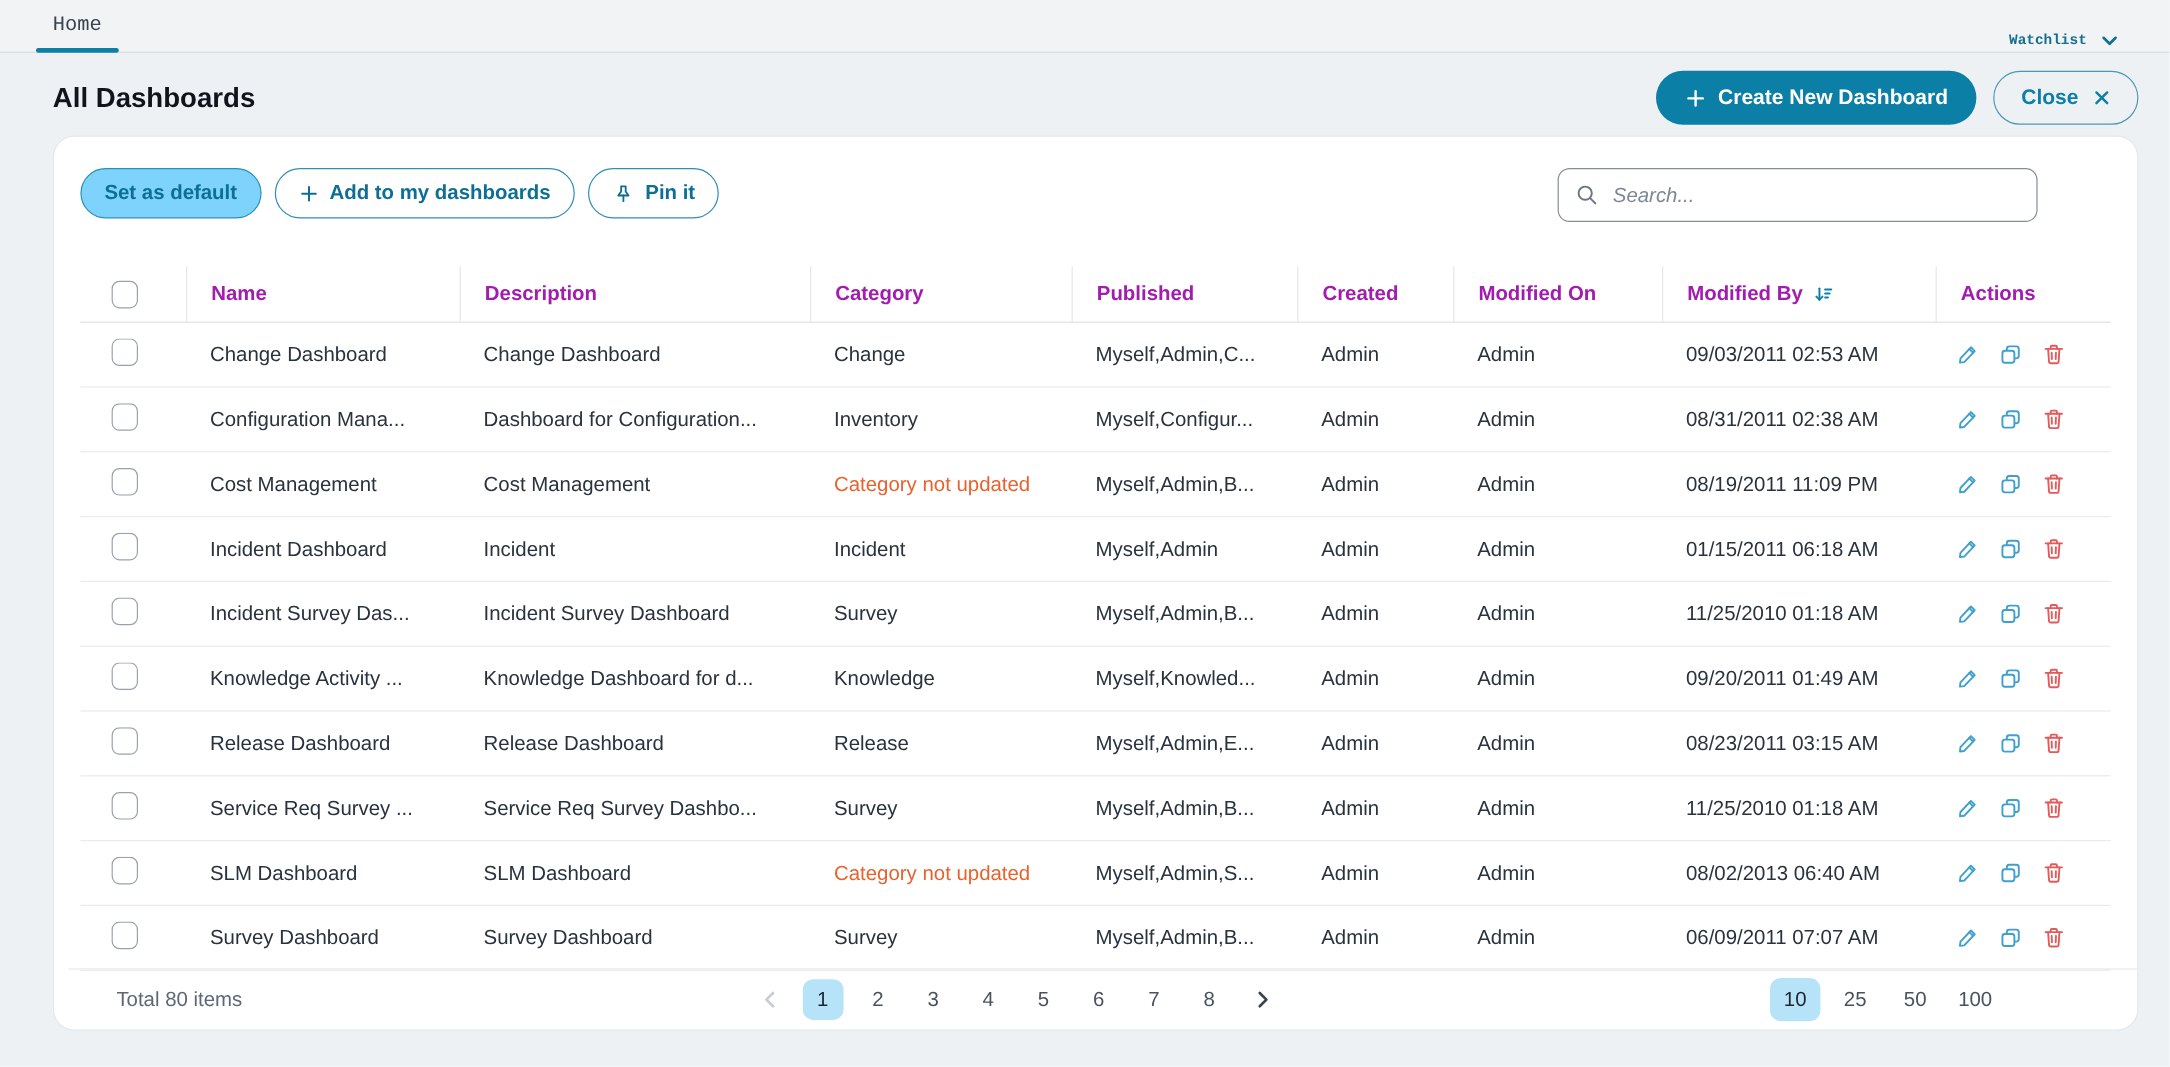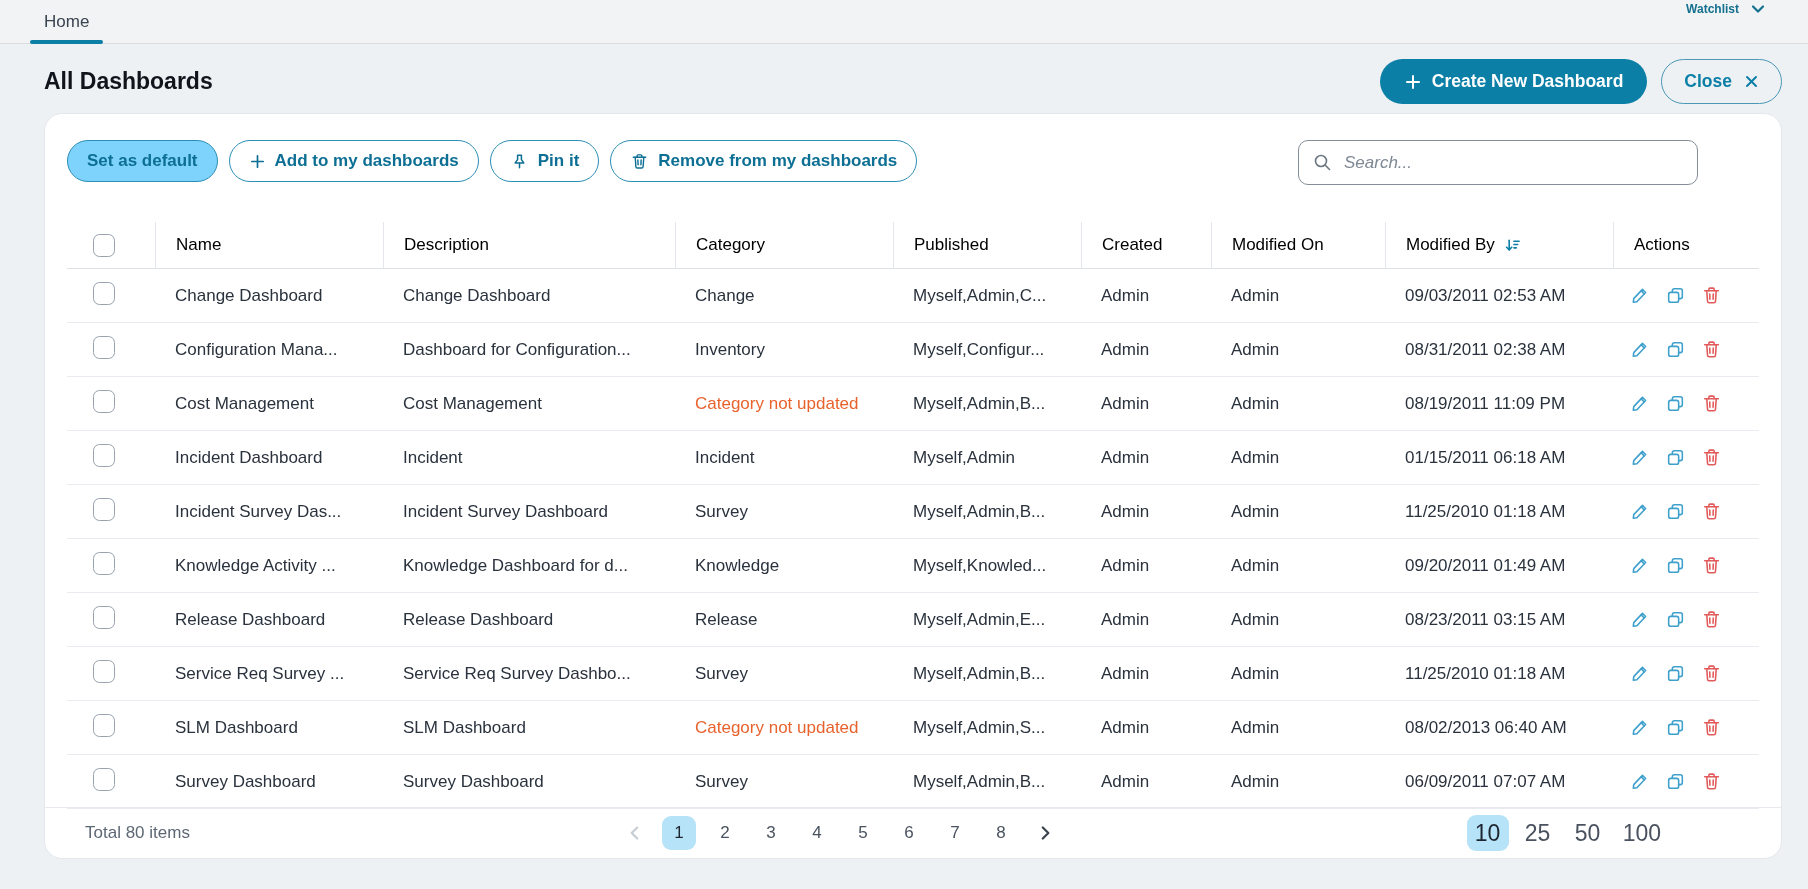--- a/index.html
+++ b/index.html
@@ -6,21 +6,21 @@
   html, body { margin: 0; padding: 0; }
   body {
     width: 1808px; height: 889px; overflow: hidden;
     background: #eef1f4;
     font-family: "Liberation Sans", sans-serif;
     color: #2a323d;
   }
   
   .tabbar {
     height: 44px; background: #f1f3f5; border-bottom: 1px solid #d9dde2;
-    display: flex; align-items: flex-start; justify-content: space-between;
+    display: flex; align-items: flex-end; justify-content: space-between; font-family: Liberation Mono, monospace;
   }
   .tab {
     margin-left: 30px; height: 100%; display: flex; align-items: center;
     padding: 0 14px; position: relative; font-size: 17px; color: #3a4350; cursor: pointer;
   }
   .tab.active::after {
     content: ""; position: absolute; left: 0; right: 0; bottom: -1px; height: 4px;
     background: #0b7fa6; border-radius: 3px;
   }
   .watchlist {
@@ -71,40 +71,40 @@
   .search-box input::placeholder { color: #7e8894; font-style: italic; }
   
   .table { margin-top: 37px; }
   .thead, .tr {
     display: grid;
     grid-template-columns: 88px 228px 292px 218px 188px 130px 174px 228px 1fr;
     align-items: center;
   }
   .thead {
     height: 47px; border-bottom: 1px solid #dde1e6;
-    font-weight: 400; font-size: 17px; color: #000000;
+    font-weight: 700; font-size: 17px; color: #a21caf;
   }
   .th { display: flex; align-items: center; gap: 9px; padding-left: 20px; height: 100%; border-left: 1px solid #e4e7eb; }
   .th.th-check { border-left: none; padding-left: 26px; }
   .tr { height: 54px; border-bottom: 1px solid #e8ebef; font-size: 17px; color: #2a323d; }
   .td { padding-left: 20px; overflow: hidden; white-space: nowrap; }
   .td-check { padding-left: 26px; }
   .checkbox {
     width: 22px; height: 23px; display: inline-block; background: #fff;
     border: 1.7px solid #98a2ad; border-radius: 6.5px; cursor: pointer;
   }
   .warn { color: #e8622d; }
   .td-actions { display: flex; align-items: center; gap: 15px; padding-left: 16px; }
   .act { width: 21px; height: 21px; display: inline-flex; cursor: pointer; }
   .act.edit, .act.copy { color: #3ea0cc; }
   .act.delete { color: #e25a5a; }
   .sort-icon { color: #0b7fa6; display: inline-flex; }
   
   .tfoot {
-    position: absolute; left: 0; right: 0; bottom: 0; height: 51px;
+    position: absolute; left: 12px; right: 0; bottom: 0; height: 51px;
     border-top: 1px solid #e5e8ec; display: flex; align-items: center; padding: 0 28px;
   }
   .total { margin-left: 12px; color: #5d6874; font-size: 17px; }
   .pagination {
     position: absolute; left: 45.8%; transform: translateX(-50%);
     display: flex; align-items: center; gap: 12px;
   }
   .pages { display: flex; align-items: center; gap: 12px; }
   .pg-num {
     min-width: 34px; height: 34px; border: none; background: transparent; border-radius: 9px;
@@ -113,21 +113,21 @@
   .pg-num.active { background: #b7e3f8; color: #1d2630; }
   .pg-chev {
     border: none; background: transparent; width: 30px; height: 30px;
     display: inline-flex; align-items: center; justify-content: center; cursor: pointer; padding: 0;
   }
   .pg-chev.prev { color: #c7cdd4; }
   .pg-chev.next { color: #39424d; }
   .page-sizes { margin-left: auto; margin-right: 86px; display: flex; align-items: center; gap: 8px; }
   .size-btn {
     min-width: 42px; height: 36px; border: none; background: transparent; border-radius: 9px;
-    font-family: inherit; font-size: 23px; color: #49525e; cursor: pointer;
+    font-family: inherit; font-size: 17px; color: #49525e; cursor: pointer;
   }
   .size-btn.active { background: #b7e3f8; color: #1d2630; }
 </style>
 </head>
 <body>
 
 <div class="tabbar">
   <div class="tab active">
     <span>Home</span>
   </div>
@@ -180,31 +180,20 @@
       </button>
       <button class="chip">
         <span style="display:inline-flex">
           <svg width="19" height="19" viewBox="0 0 20 20" fill="none" stroke="currentColor" stroke-width="1.6" stroke-linecap="round" stroke-linejoin="round">
               <path d="M8 3.5h4v4.5l2.5 3.5h-9L8 8z"></path>
               <path d="M10 11.5v5"></path>
             </svg>
         </span>
         <span>Pin it</span>
       </button>
-      <button class="chip">
-        <span style="display:inline-flex">
-          <svg width="19" height="19" viewBox="0 0 20 20" fill="none" stroke="currentColor" stroke-width="1.5" stroke-linecap="round">
-              <path d="M3.5 5.5h13"></path>
-              <path d="M7.5 5.5V4a1 1 0 011-1h3a1 1 0 011 1v1.5"></path>
-              <path d="M5.5 5.5l.7 10a1.5 1.5 0 001.5 1.4h4.6a1.5 1.5 0 001.5-1.4l.7-10"></path>
-              <path d="M8.3 8.5l.2 5M11.7 8.5l-.2 5"></path>
-            </svg>
-        </span>
-        <span>Remove from my dashboards</span>
-      </button>
     </div>
     <div class="search-box">
       <span style="display:inline-flex;color:#6b7581">
         <svg width="19" height="19" viewBox="0 0 19 19" fill="none" stroke="currentColor" stroke-width="1.6" stroke-linecap="round">
             <circle cx="8" cy="8" r="5.5"></circle>
             <path d="M12.3 12.3L16.5 16.5"></path>
           </svg>
       </span>
       <input type="text" placeholder="Search..." style="">
     </div>

